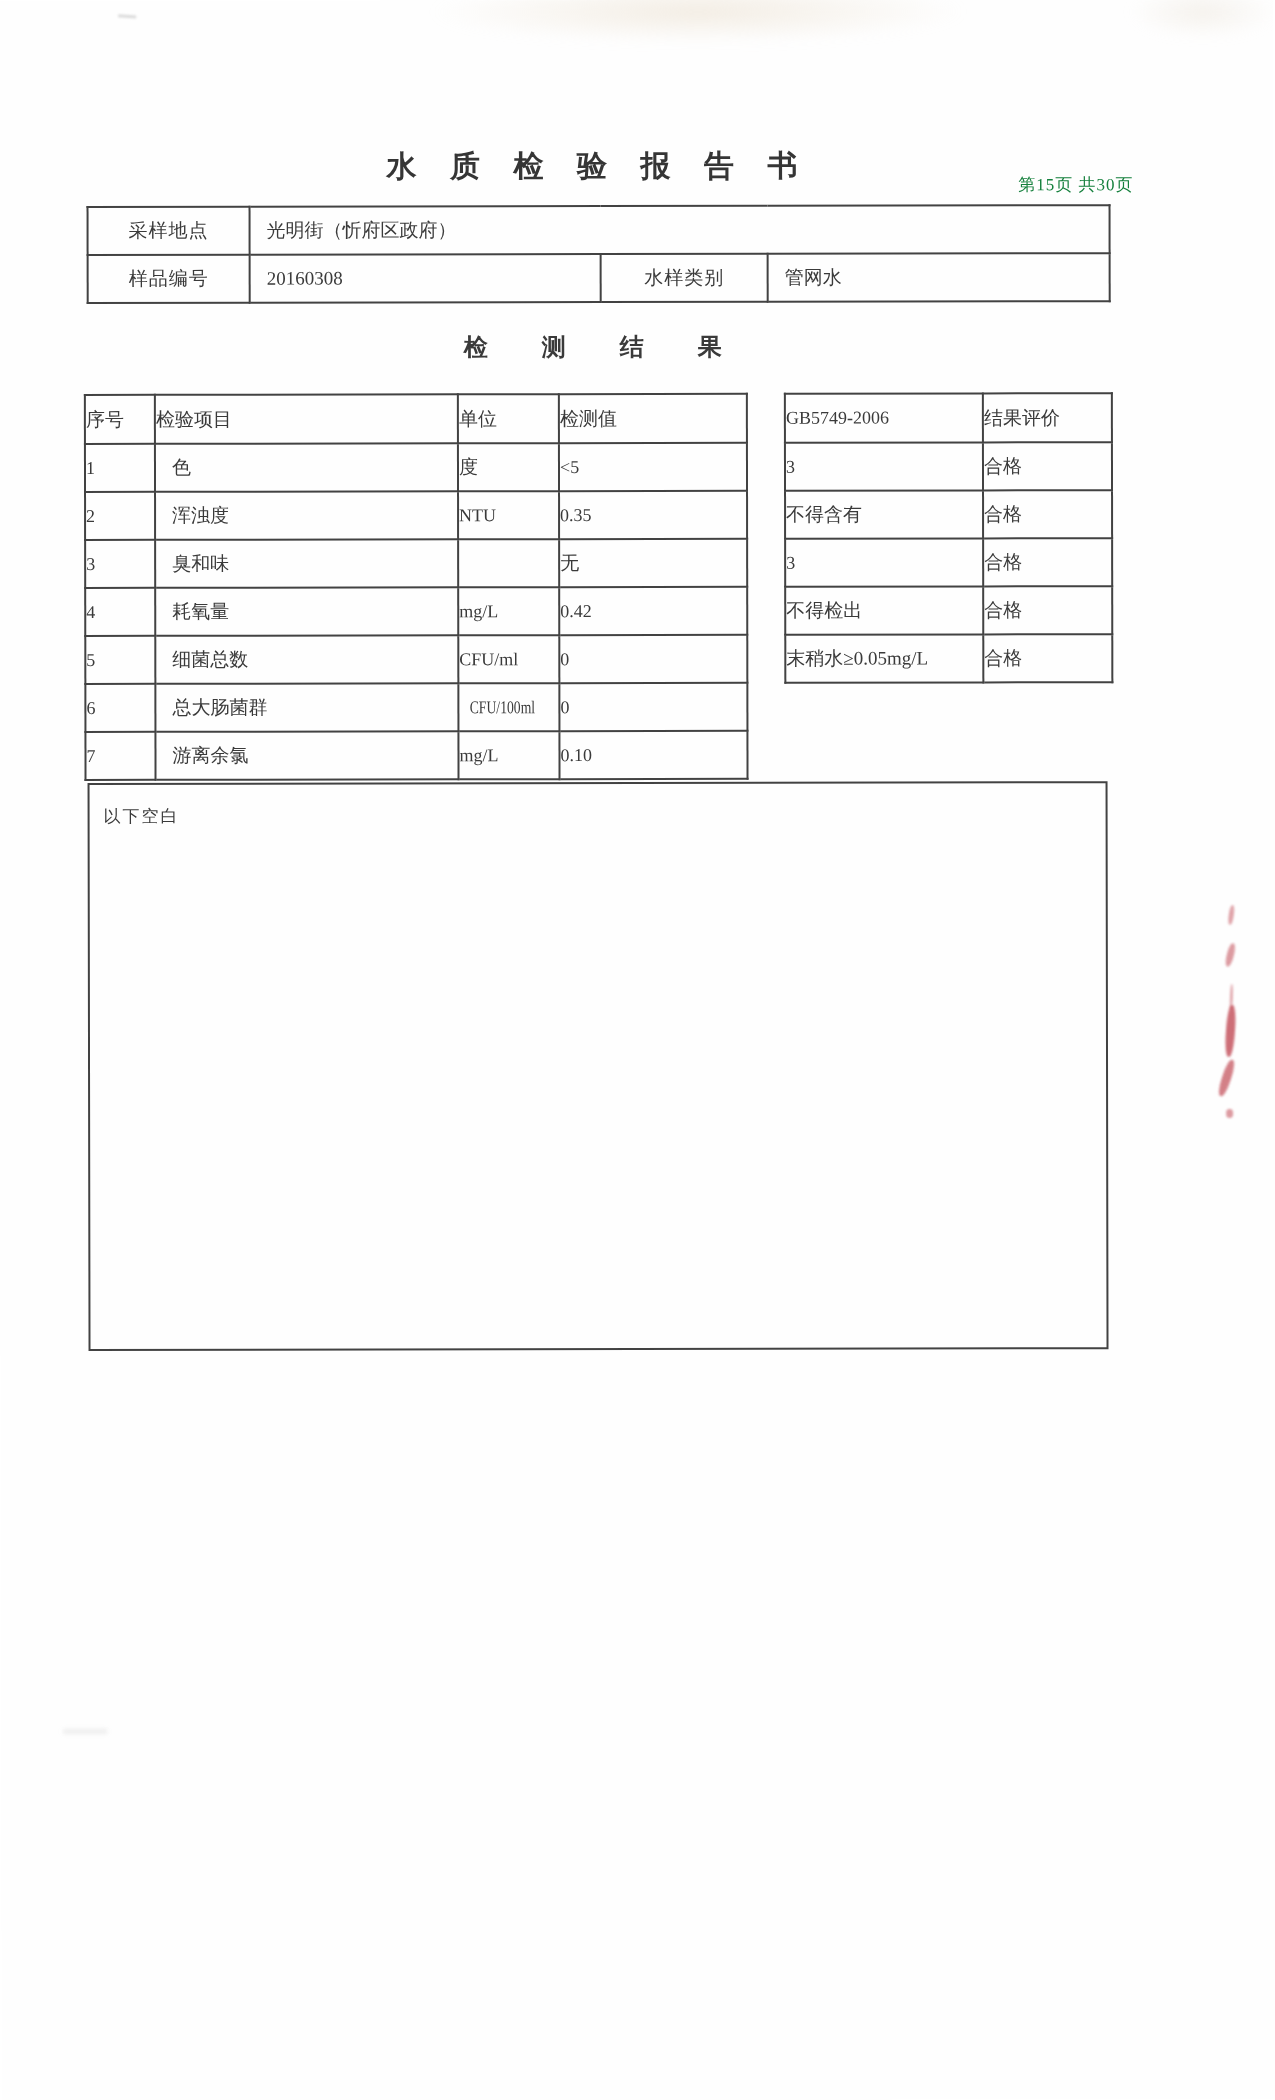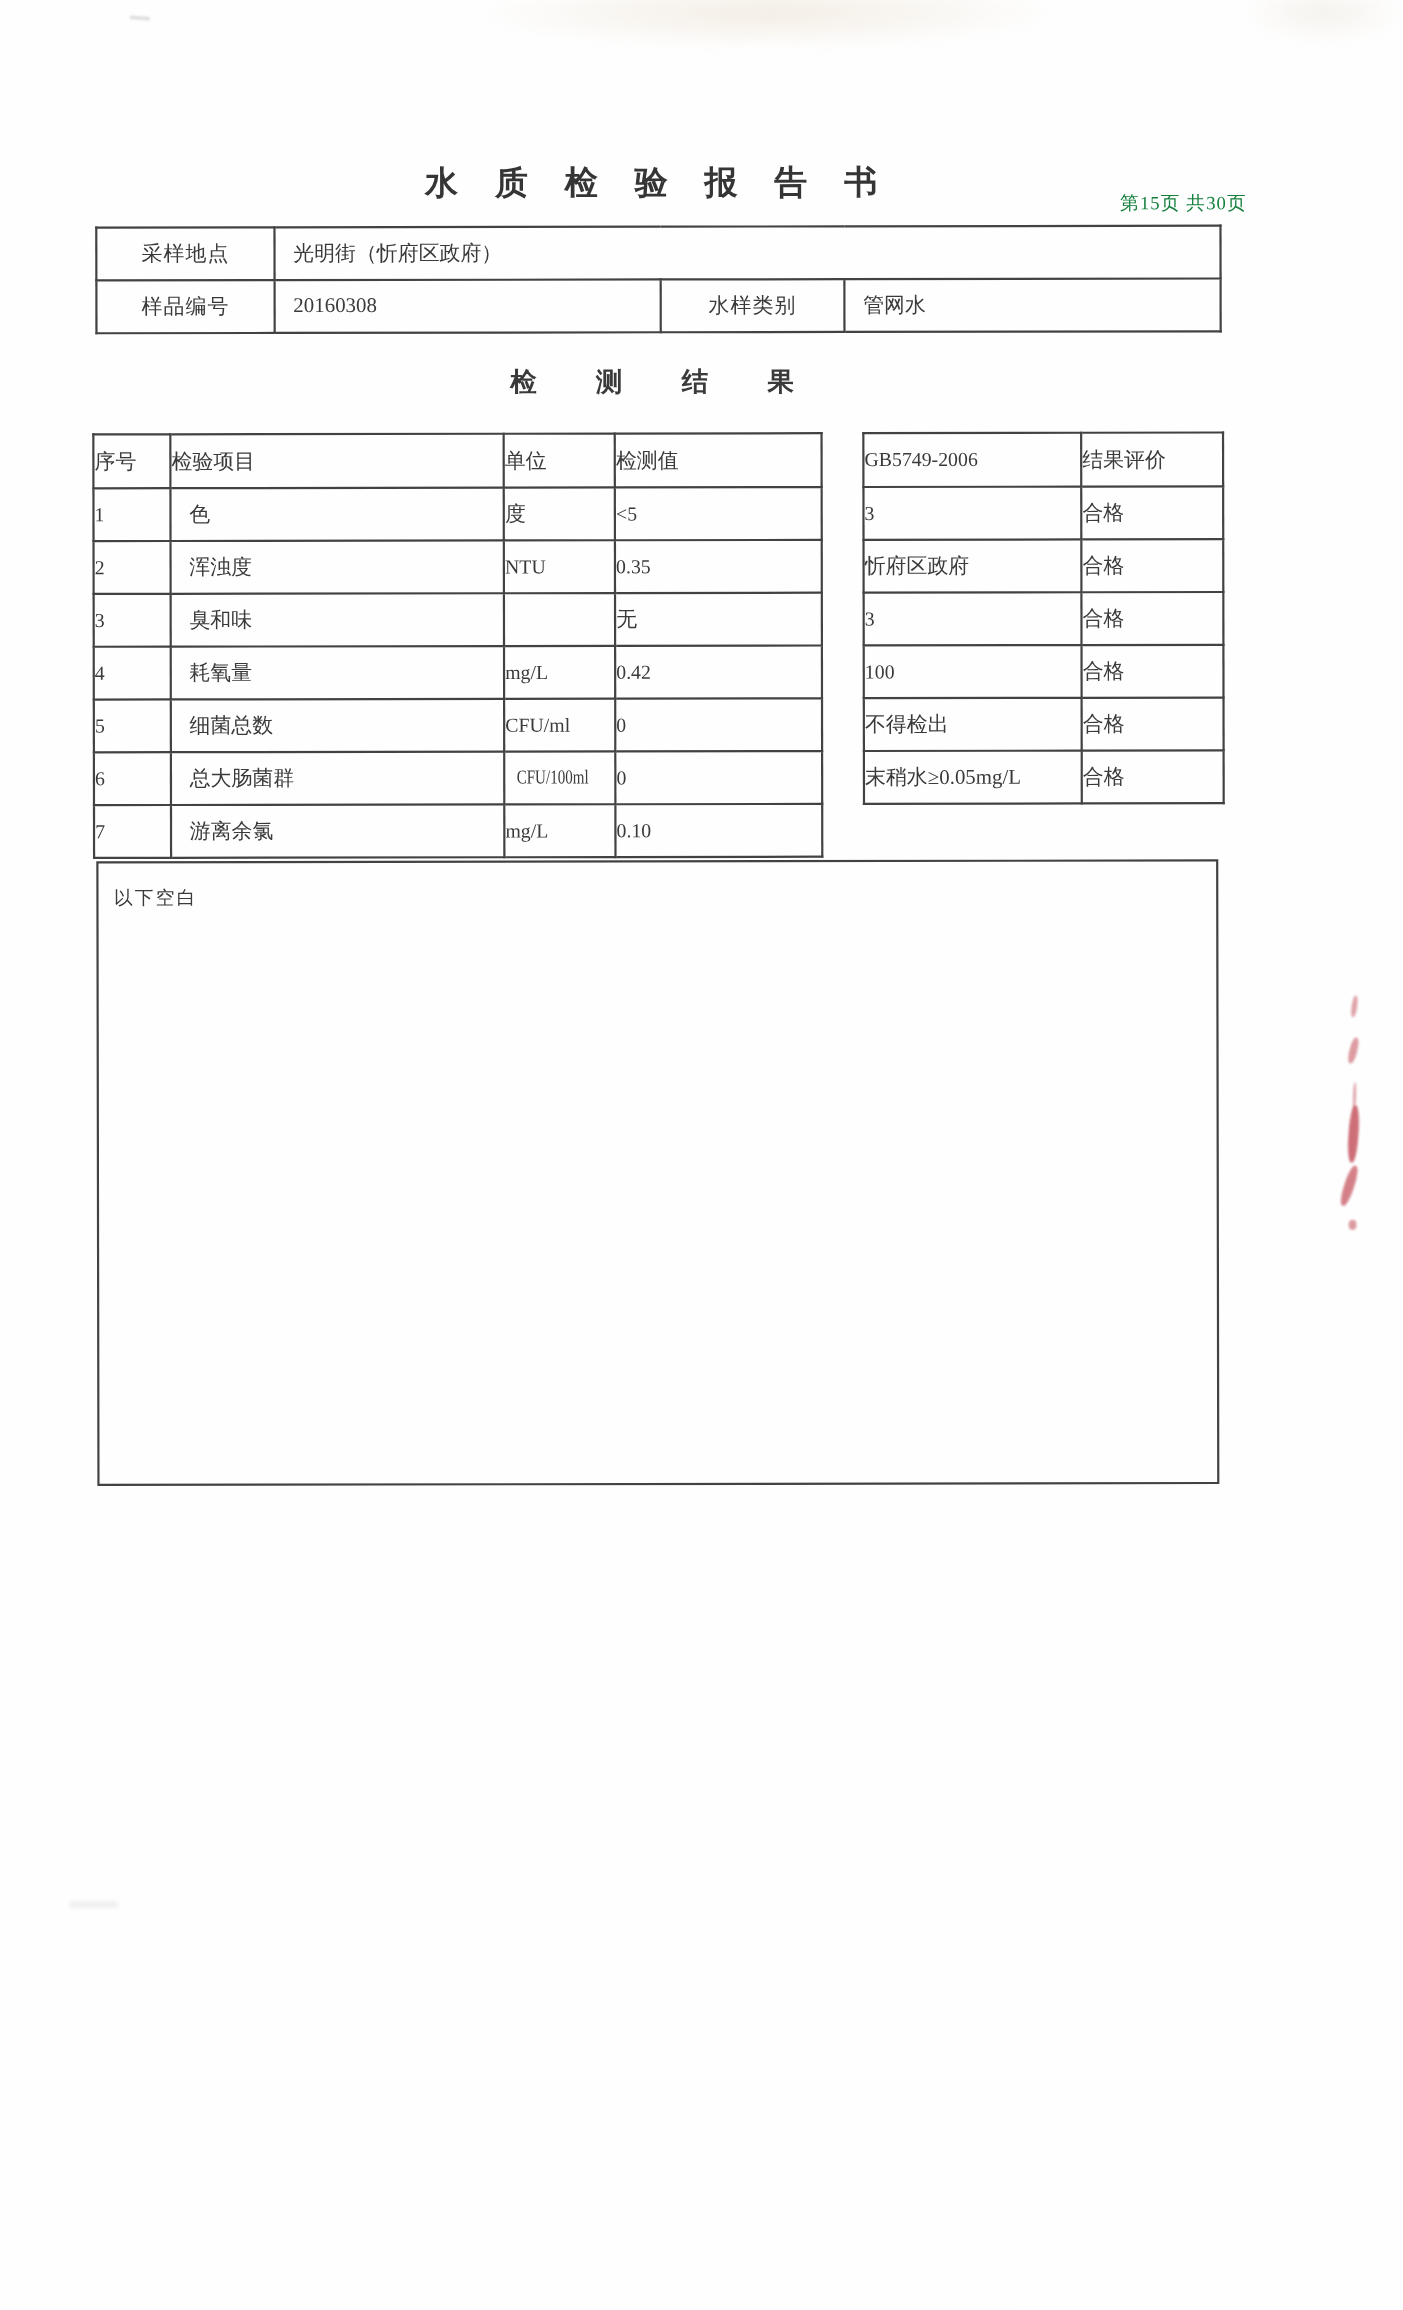--- a/index.html
+++ b/index.html
@@ -188,29 +188,25 @@
     <tbody>
         <tr class="head">
       <td class="c num">GB5749-2006</td>
       <td class="c">结果评价</td>
     </tr>
     <tr>
       <td class="c num">3</td>
       <td class="c">合格</td>
     </tr>
     <tr>
-      <td class="c">忻府区政府</td>
+      <td class="c">不得含有</td>
       <td class="c">合格</td>
     </tr>
     <tr>
       <td class="c num">3</td>
-      <td class="c">合格</td>
-    </tr>
-    <tr>
-      <td class="c num">100</td>
       <td class="c">合格</td>
     </tr>
     <tr>
       <td class="c">不得检出</td>
       <td class="c">合格</td>
     </tr>
     <tr>
       <td class="c">末稍水≥0.05mg/L</td>
       <td class="c">合格</td>
     </tr>

